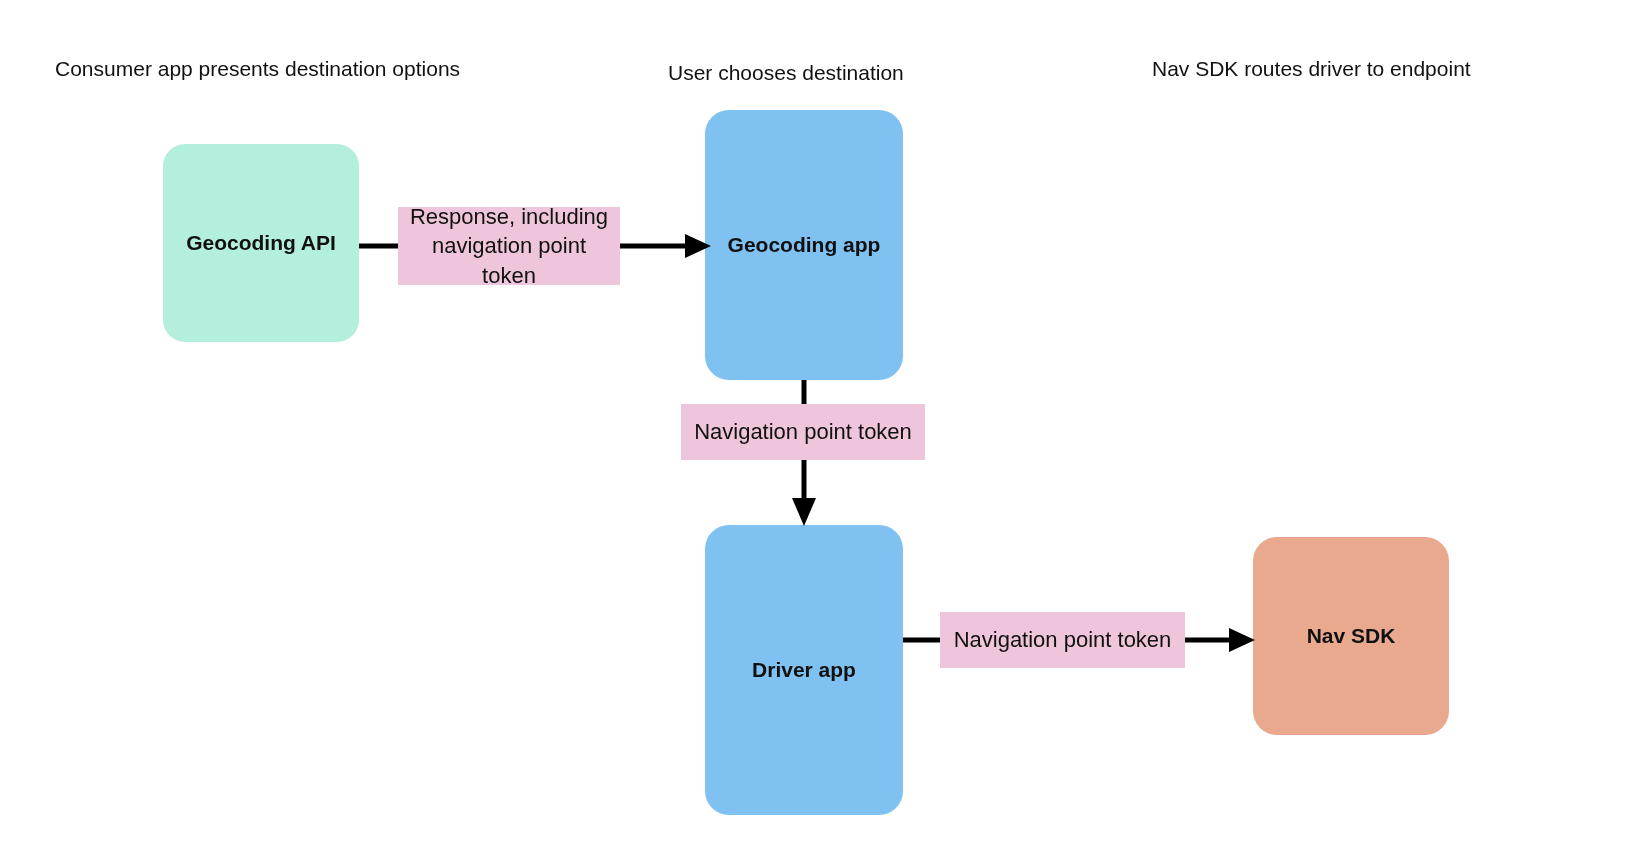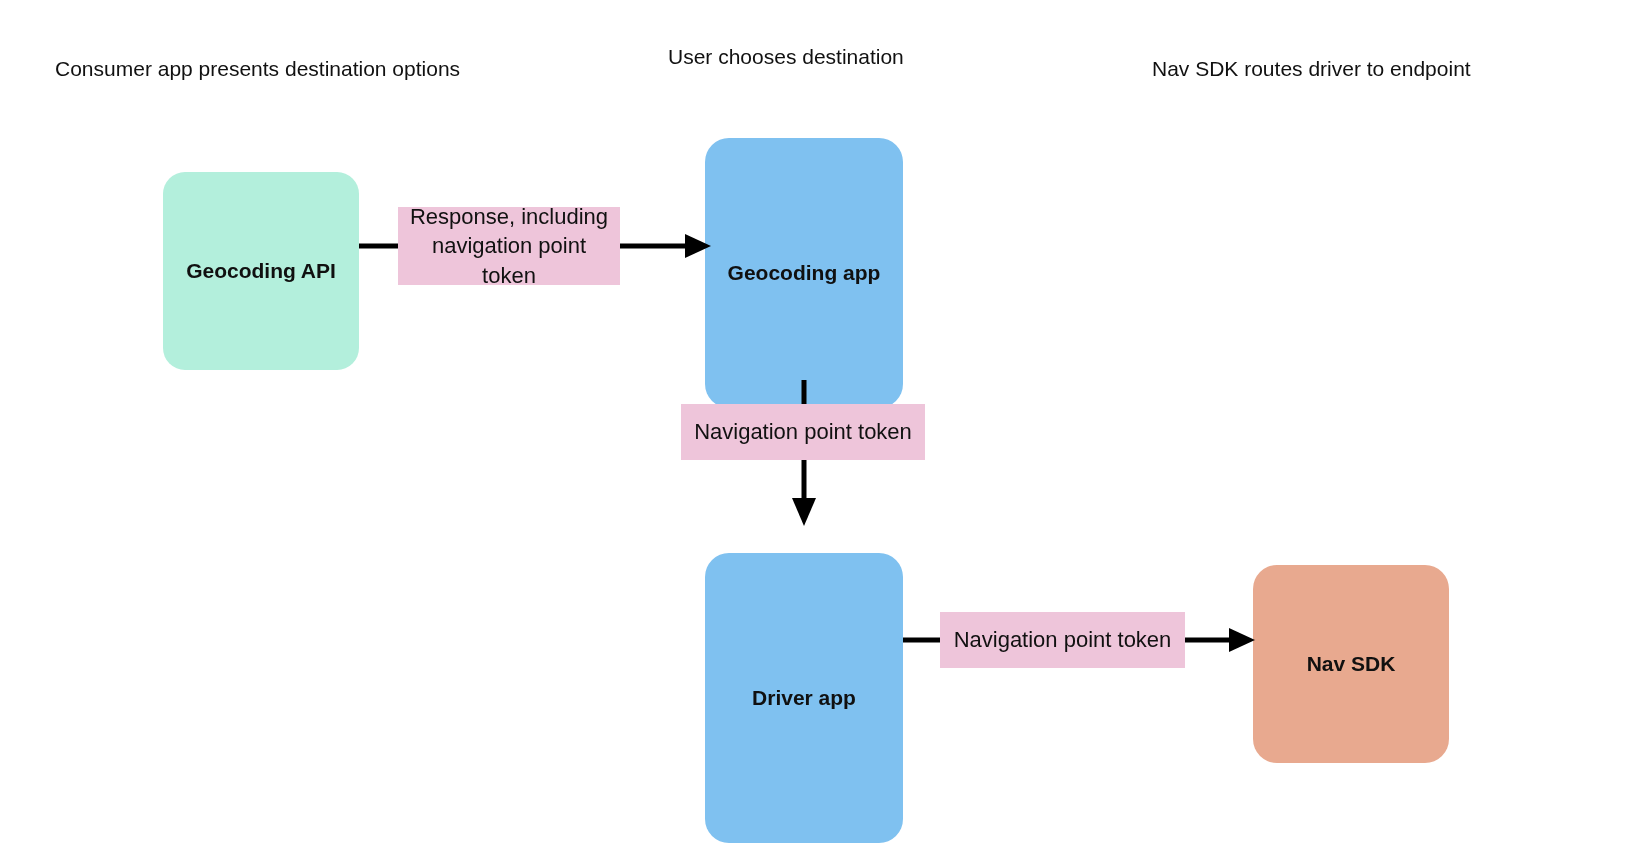--- a/index.html
+++ b/index.html
@@ -33,21 +33,20 @@
     display: flex;
     align-items: center;
     justify-content: center;
     text-align: center;
     font-size: 21px;
     font-weight: bold;
     color: #101010;
     border-radius: 22px;
     box-sizing: border-box;
     padding: 8px 8px;
-    margin-top: 28px;
   }
 
   .edge-label {
     position: absolute;
     display: flex;
     align-items: center;
     justify-content: center;
     text-align: center;
     font-size: 22px;
     color: #111111;
@@ -65,21 +64,21 @@
     display: block;
     overflow: visible;
   }
 </style>
 </head>
 <body>
 
 <div id="canvas">
 
   <div class="col-header" style="left:55px; top:56px;">Consumer app presents destination options</div>
-  <div class="col-header" style="left:668px; top:44px;">User chooses destination</div>
+  <div class="col-header" style="left:668px; top:60px;">User chooses destination</div>
   <div class="col-header" style="left:1152px; top:56px;">Nav SDK routes driver to endpoint</div>
 
   <div class="connector" style="left:359px; top:228px; width:352px; height:36px;">
     <svg width="352" height="36" viewBox="0 0 352 36">
       <line x1="0" y1="18" x2="332" y2="18" stroke="#000000" stroke-width="5"></line>
       <polygon points="352,18 326,6 326,30" fill="#000000"></polygon>
     </svg>
   </div>
 
   <div class="connector" style="left:786px; top:380px; width:36px; height:146px;">

